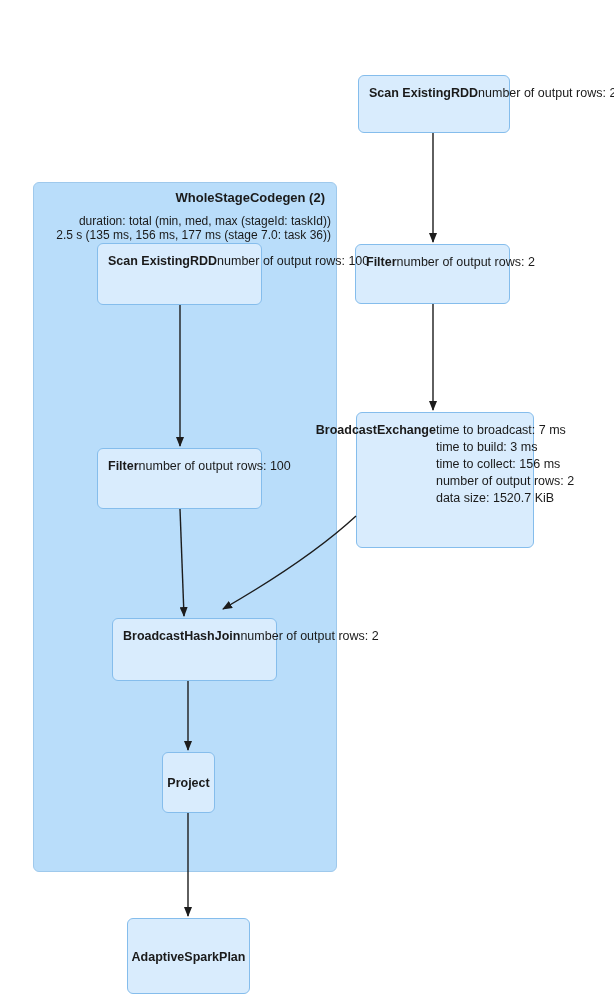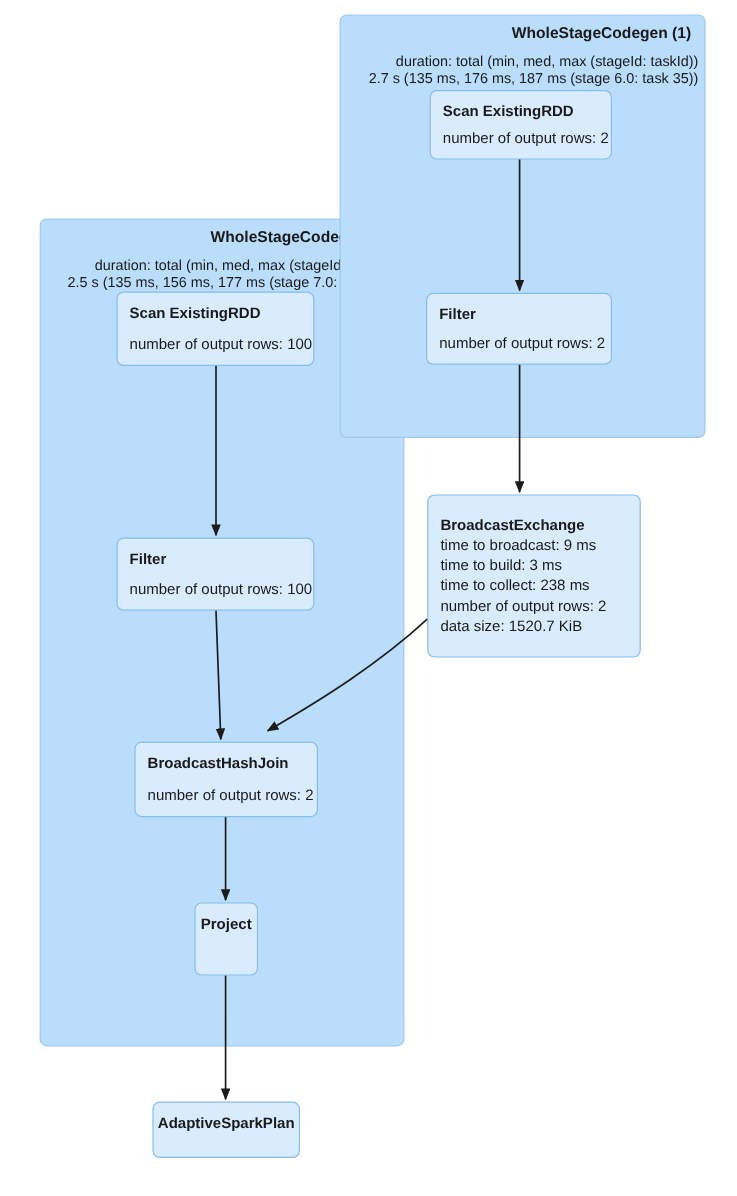--- a/index.html
+++ b/index.html
@@ -50,32 +50,32 @@
     white-space:nowrap;
   }
   .node{
     position:absolute;
     background:var(--node-fill);
     border:1.5px solid var(--node-border);
     border-radius:6px;
     box-sizing:border-box;
     z-index:3;
     display:flex;
-    flex-direction:column;
     justify-content:space-between;
     padding:9px 10px 8px 10px;
     font-size:12.5px;
   }
   .node-title{
     font-weight:bold;
     line-height:16px;
     white-space:nowrap;
   }
   .node-metrics{line-height:17px;white-space:nowrap;}
   .node.center{
+    justify-content:center;
     align-items:center;
     text-align:center;
   }
   .edges{
     position:absolute;
     left:0;top:0;
     width:614px;height:997px;
     z-index:4;
     pointer-events:none;
   }
@@ -91,79 +91,72 @@
 <div class="canvas">
 
   <div class="cluster cluster-left">
     <div class="cluster-title">WholeStageCodegen (2)</div>
     <div class="cluster-duration">
       <div>duration: total (min, med, max (stageId: taskId))</div>
       <div>2.5 s (135 ms, 156 ms, 177 ms (stage 7.0: task 36))</div>
     </div>
   </div>
 
-  <div class="cluster cluster-right">
-    <div class="cluster-title">WholeStageCodegen (1)</div>
-    <div class="cluster-duration">
-      <div>duration: total (min, med, max (stageId: taskId))</div>
-      <div>2.7 s (135 ms, 176 ms, 187 ms (stage 6.0: task 35))</div>
-    </div>
-  </div>
 
   <div class="node" style="left:358px;top:75px;width:152px;height:58px;">
     <div class="node-title">Scan ExistingRDD</div>
     <div class="node-metrics">
       <div>number of output rows: 2</div>
     </div>
   </div>
 
   <div class="node" style="left:355px;top:244px;width:155px;height:60px;">
     <div class="node-title">Filter</div>
     <div class="node-metrics">
       <div>number of output rows: 2</div>
     </div>
   </div>
 
   <div class="node" style="left:356px;top:412px;width:178px;height:136px;justify-content:center;">
     <div class="node-title">BroadcastExchange</div>
     <div class="node-metrics">
-      <div>time to broadcast: 9 ms</div>
+      <div>time to broadcast: 7 ms</div>
       <div>time to build: 3 ms</div>
-      <div>time to collect: 238 ms</div>
+      <div>time to collect: 156 ms</div>
       <div>number of output rows: 2</div>
       <div>data size: 1520.7 KiB</div>
     </div>
   </div>
 
   <div class="node" style="left:97px;top:243px;width:165px;height:62px;">
     <div class="node-title">Scan ExistingRDD</div>
     <div class="node-metrics">
       <div>number of output rows: 100</div>
     </div>
   </div>
 
   <div class="node" style="left:97px;top:448px;width:165px;height:61px;">
     <div class="node-title">Filter</div>
     <div class="node-metrics">
       <div>number of output rows: 100</div>
     </div>
   </div>
 
-  <div class="node" style="left:112px;top:618px;width:153px;height:63px;">
+  <div class="node" style="left:112px;top:618px;width:165px;height:63px;">
     <div class="node-title">BroadcastHashJoin</div>
     <div class="node-metrics">
       <div>number of output rows: 2</div>
     </div>
   </div>
 
   <div class="node center" style="left:162px;top:752px;width:53px;height:61px;">
     <div class="node-title">Project</div>
   </div>
 
-  <div class="node center" style="left:127px;top:918px;width:123px;height:47px;">
+  <div class="node center" style="left:127px;top:918px;width:123px;height:76px;">
     <div class="node-title">AdaptiveSparkPlan</div>
   </div>
 
   <svg class="edges" viewBox="0 0 614 997" xmlns="http://www.w3.org/2000/svg">
     <defs>
       <marker id="arrow" markerUnits="userSpaceOnUse" markerWidth="10" markerHeight="8" refX="9" refY="4" orient="auto">
         <polygon points="0,0 10,4 0,8" fill="#1c1c1c"></polygon>
       </marker>
     </defs>
     <path d="M433 133 L433 242" marker-end="url(#arrow)"></path>

